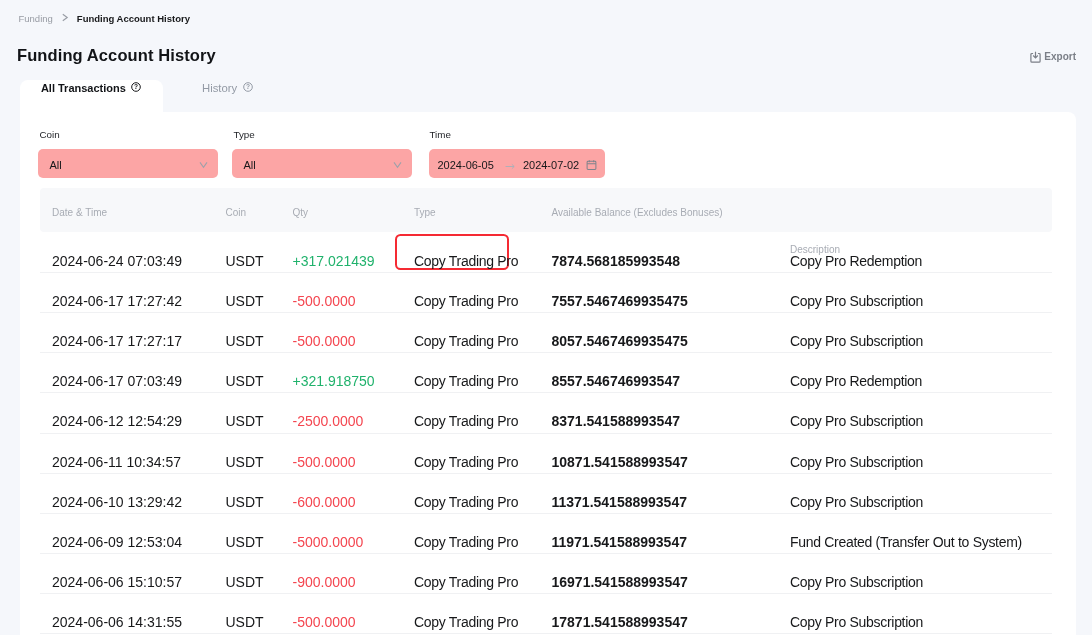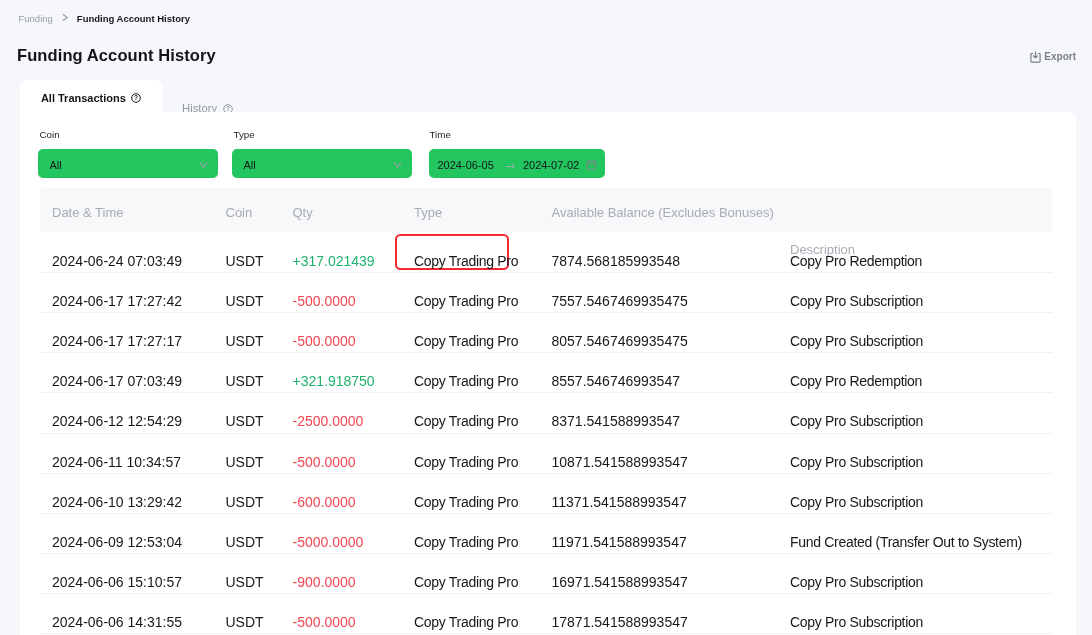--- a/index.html
+++ b/index.html
@@ -21,56 +21,56 @@
 .title { left:17px; top:46px; font-size:16.5px; font-weight:bold; letter-spacing:0.1px; color:#121417; }
 
 
 .export { top:51px; right:16px; display:flex; align-items:flex-start; color:#7b7f87; font-size:10px; font-weight:bold; }
 .export svg { margin-right:4px; position:relative; left:1px; }
 
 
 .tab-active {
   left:19.5px; top:80.4px; width:143px; height:32.2px;
   background:#ffffff; border-radius:8px 8px 0 0;
-  display:flex; align-items:center; padding-left:21.4px;
+  display:flex; align-items:flex-start; padding-left:21.4px;
   font-size:11px; font-weight:bold; color:#121417;
 }
 .tab-active svg { margin-left:5.5px; }
 .tab-active span, .tab-active svg, .tab-history span, .tab-history svg { position:relative; top:1.6px; }
 .tab-history {
-  left:182px; top:80.4px; height:32.2px; display:flex; align-items:flex-end;
+  left:202px; top:80.4px; height:32.2px; display:flex; align-items:flex-start;
   font-size:11.3px; color:#939aa5;
 }
 .tab-history svg { margin-left:5.5px; }
 
 
 .panel {
   left:19.5px; top:112.4px; width:1056px; height:523px;
   background:#ffffff; border-radius:0 8px 0 0;
 }
 .flabel { position:absolute; top:17px; font-size:9.8px; font-weight:normal; color:#1e2025; }
 .fbox {
-  position:absolute; top:37px; height:28.2px; background:#22c55e; border-radius:5px;
+  position:absolute; top:37px; height:28.2px; background:#fca5a5; border-radius:5px;
   display:flex; align-items:center; font-size:11px; color:#17181a;
 }
 .fbox .val { margin-left:12px; position:relative; top:1.8px; }
 .fbox .chev { position:absolute; right:9.5px; top:50%; transform:translateY(-50%); margin-top:1.5px; }
 
 
 .thead {
   position:absolute; left:20.5px; top:75.3px; width:1012px; height:43.9px;
   background:#f7f8fa; border-radius:4px;
 }
-.thead span { position:absolute; top:50%; transform:translateY(-50%); margin-top:2px; font-size:13px; color:#a8acb4; }
+.thead span { position:absolute; top:50%; transform:translateY(-50%); margin-top:2px; font-size:10px; color:#a8acb4; }
 .rows { position:absolute; left:20.5px; top:119.2px; width:1012px; }
 .row { position:relative; height:40.2px; }
 .row::after { content:""; position:absolute; left:0; right:0; bottom:-1px; height:1px; background:#f0f1f3; }
 .row span { position:absolute; top:50%; transform:translateY(-50%); margin-top:9px; font-size:14px; color:#17181a; }
 .c1 { left:12px; } .c2 { left:185.5px; } .c3 { left:252.5px; }
-.c4 { left:374px; letter-spacing:-0.3px; } .c5 { left:511.5px; } .c6 { left:750px; letter-spacing:-0.3px; }
+.c4 { left:374px; letter-spacing:-0.3px; } .c5 { left:511.5px;font-weight:bold; } .c6 { left:750px; letter-spacing:-0.3px; }
 .pos { color:#20b26c !important; }
 .neg { color:#f4454f !important; }
 .hl {
   position:absolute; left:355px; top:2.4px; width:114px; height:36px;
   border:2.9px solid #f52a33; border-radius:5.5px;
 }
 </style>
 </head>
 <body>
   <div class="abs crumb">

